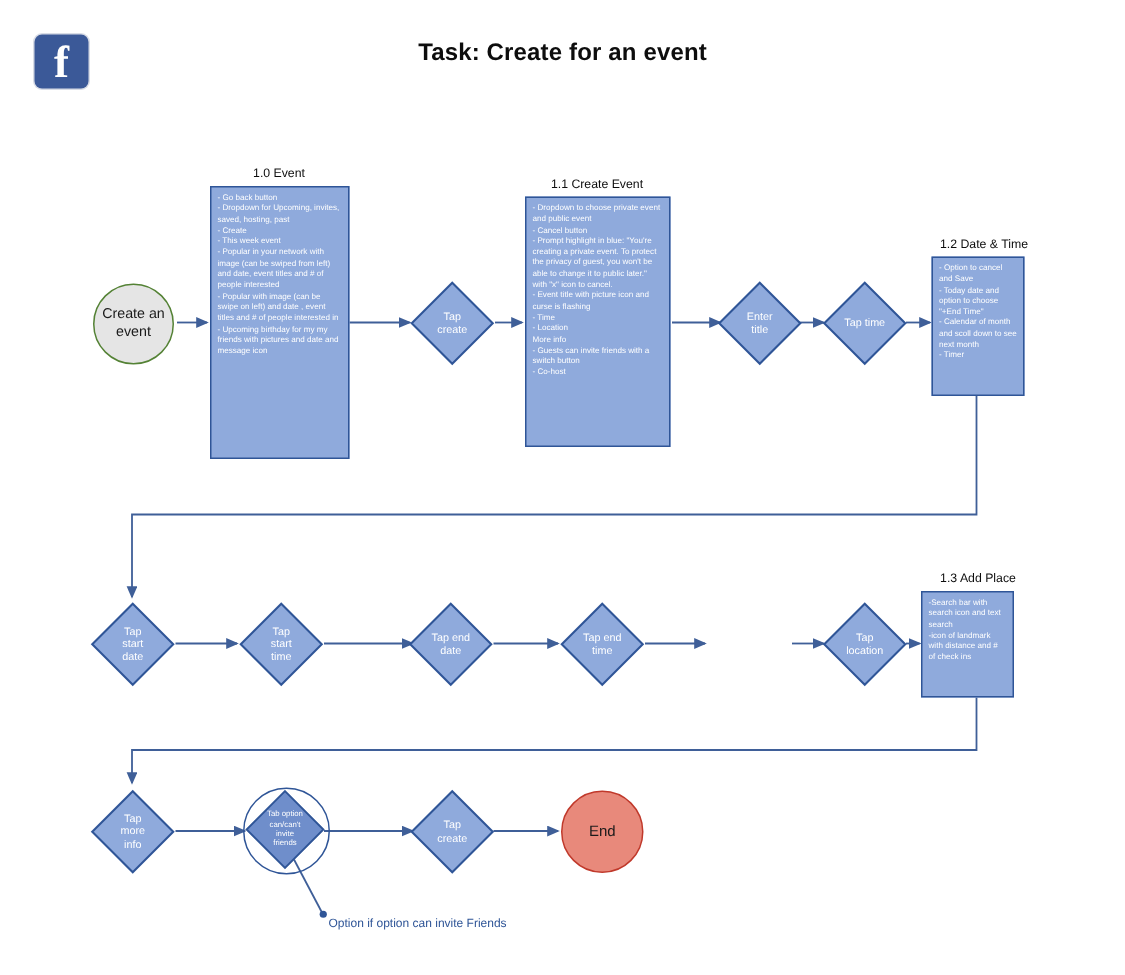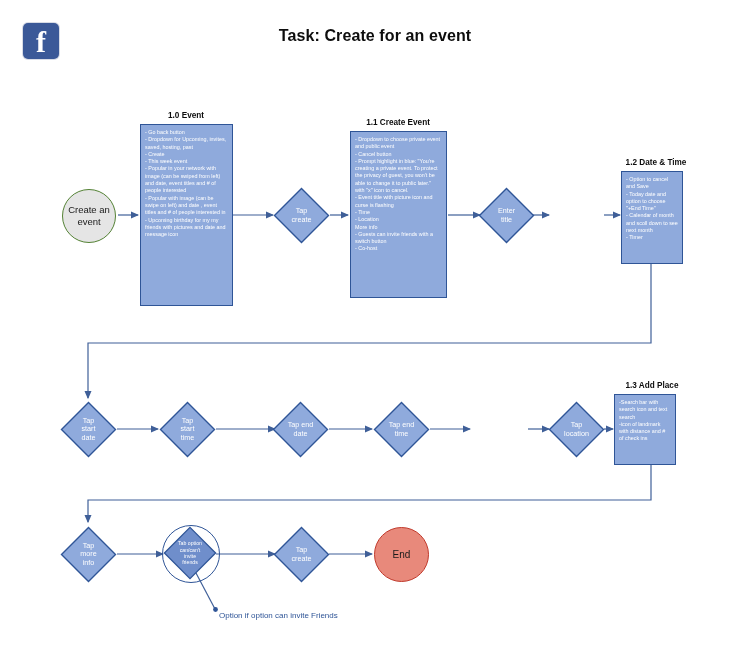--- a/index.html
+++ b/index.html
@@ -141,21 +141,21 @@
     color: #ffffff;
     font-size: 5.4px;
     line-height: 7.3px;
     padding: 4px 4px 3px 4px;
     white-space: pre-line;
     overflow: hidden;
   }
   .note-title {
     position: absolute;
     font-size: 8.2px;
-    font-weight: bold;
+    font-weight: normal;
     color: #0d0d0d;
     text-align: center;
     white-space: nowrap;
   }
 
   
   .callout-text {
     position: absolute;
     font-size: 8px;
     color: #2f5597;
@@ -241,20 +241,26 @@
   </div>
 
   <div class="diamond-wrap" style="left:478px; top:187px; width:57px; height:57px;">
     <svg class="diamond-shape" viewBox="0 0 57 57">
       <polygon points="28.5,1.5 55.5,28.5 28.5,55.5 1.5,28.5" fill="#8faadc" stroke="#2f5597" stroke-width="1.4"></polygon>
     </svg>
     <div class="diamond-label">Enter
 title</div>
   </div>
 
+  <div class="diamond-wrap" style="left:548px; top:187px; width:57px; height:57px;">
+    <svg class="diamond-shape" viewBox="0 0 57 57">
+      <polygon points="28.5,1.5 55.5,28.5 28.5,55.5 1.5,28.5" fill="#8faadc" stroke="#2f5597" stroke-width="1.4"></polygon>
+    </svg>
+    <div class="diamond-label">Tap time</div>
+  </div>
 
   <div class="note-title" style="left:348px; top:118px; width:100px;">1.1 Create Event</div>
   <div class="note-box" style="left:350px; top:131px; width:97px; height:167px;">- Dropdown to choose private event and public event
 - Cancel button
 - Prompt highlight in blue: "You're creating a private event. To protect the privacy of guest, you won't be able to change it to public later." with "x" icon to cancel.
 - Event title with picture icon and curse is flashing
 - Time
 - Location
 More info
 - Guests can invite friends with a switch button

